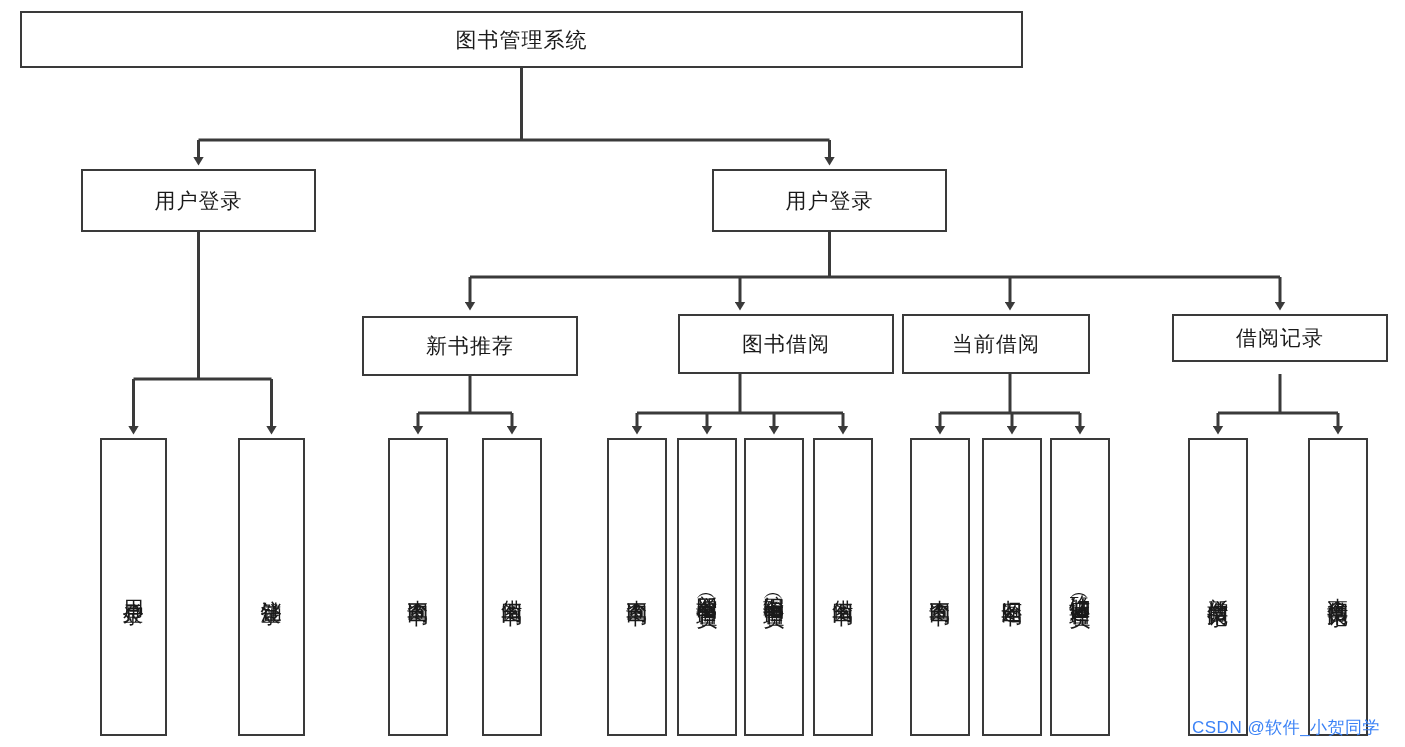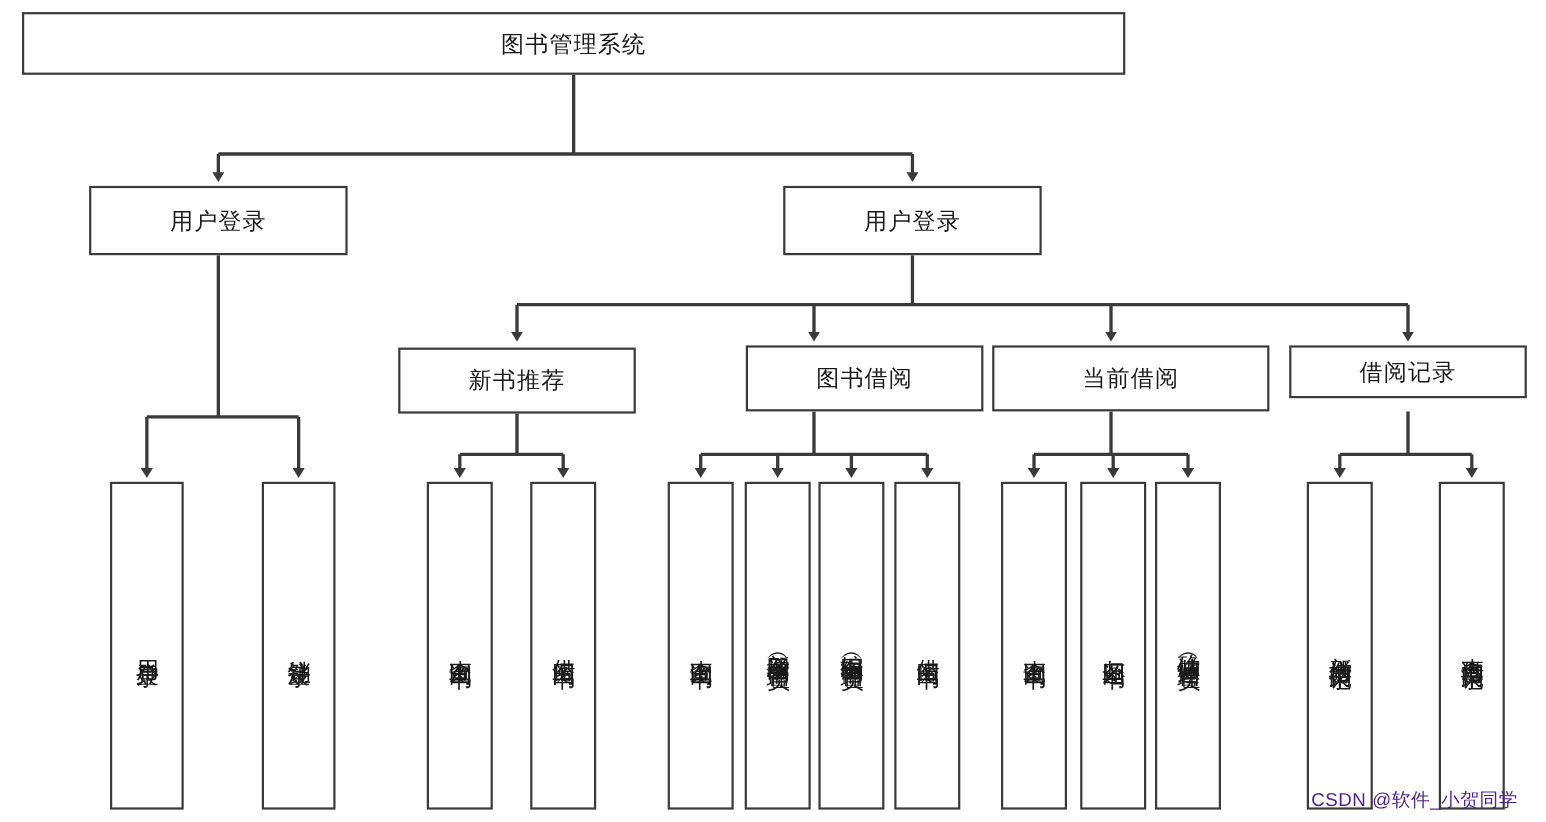--- a/index.html
+++ b/index.html
@@ -73,21 +73,21 @@
       </div>
       <div class="node h" style="left: 712px; top: 169px; width: 235px; height: 63px;">
         <span>用户登录</span>
       </div>
       <div class="node h" style="left: 362px; top: 316px; width: 216px; height: 60px;">
         <span>新书推荐</span>
       </div>
       <div class="node h" style="left: 636px; top: 314px; width: 216px; height: 60px; margin-left: 42px;">
         <span>图书借阅</span>
       </div>
-      <div class="node h" style="left: 902px; top: 314px; width: 252px; height: 60px;">
+      <div class="node h" style="left: 902px; top: 314px; width: 188px; height: 60px;">
         <span>当前借阅</span>
       </div>
       <div class="node h" style="left: 1172px; top: 314px; width: 216px; height: 48px;">
         <span>借阅记录</span>
       </div>
       <div class="node leaf" style="left: 100px; top: 438px; width: 67px; height: 298px;">
         <span>用户登录</span>
       </div>
       <div class="node leaf" style="left: 238px; top: 438px; width: 67px; height: 298px;">
         <span>注销登录</span>
@@ -119,14 +119,14 @@
       <div class="node leaf" style="left: 1050px; top: 438px; width: 60px; height: 298px;">
         <span>确认归还（管理员）</span>
       </div>
       <div class="node leaf" style="left: 1188px; top: 438px; width: 60px; height: 298px;">
         <span>新增借阅记录</span>
       </div>
       <div class="node leaf" style="left: 1308px; top: 438px; width: 60px; height: 298px;">
         <span>查询借阅记录</span>
       </div>
     </div>
-  <div class="watermark" style="left: 1192px; top: 716px; color: #4c1d95;">CSDN @软件_小贺同学</div>
+  <div class="watermark" style="left: 1192px; top: 716px; color: #3b82f6;">CSDN @软件_小贺同学</div>
 </div>
 
 </body></html>

